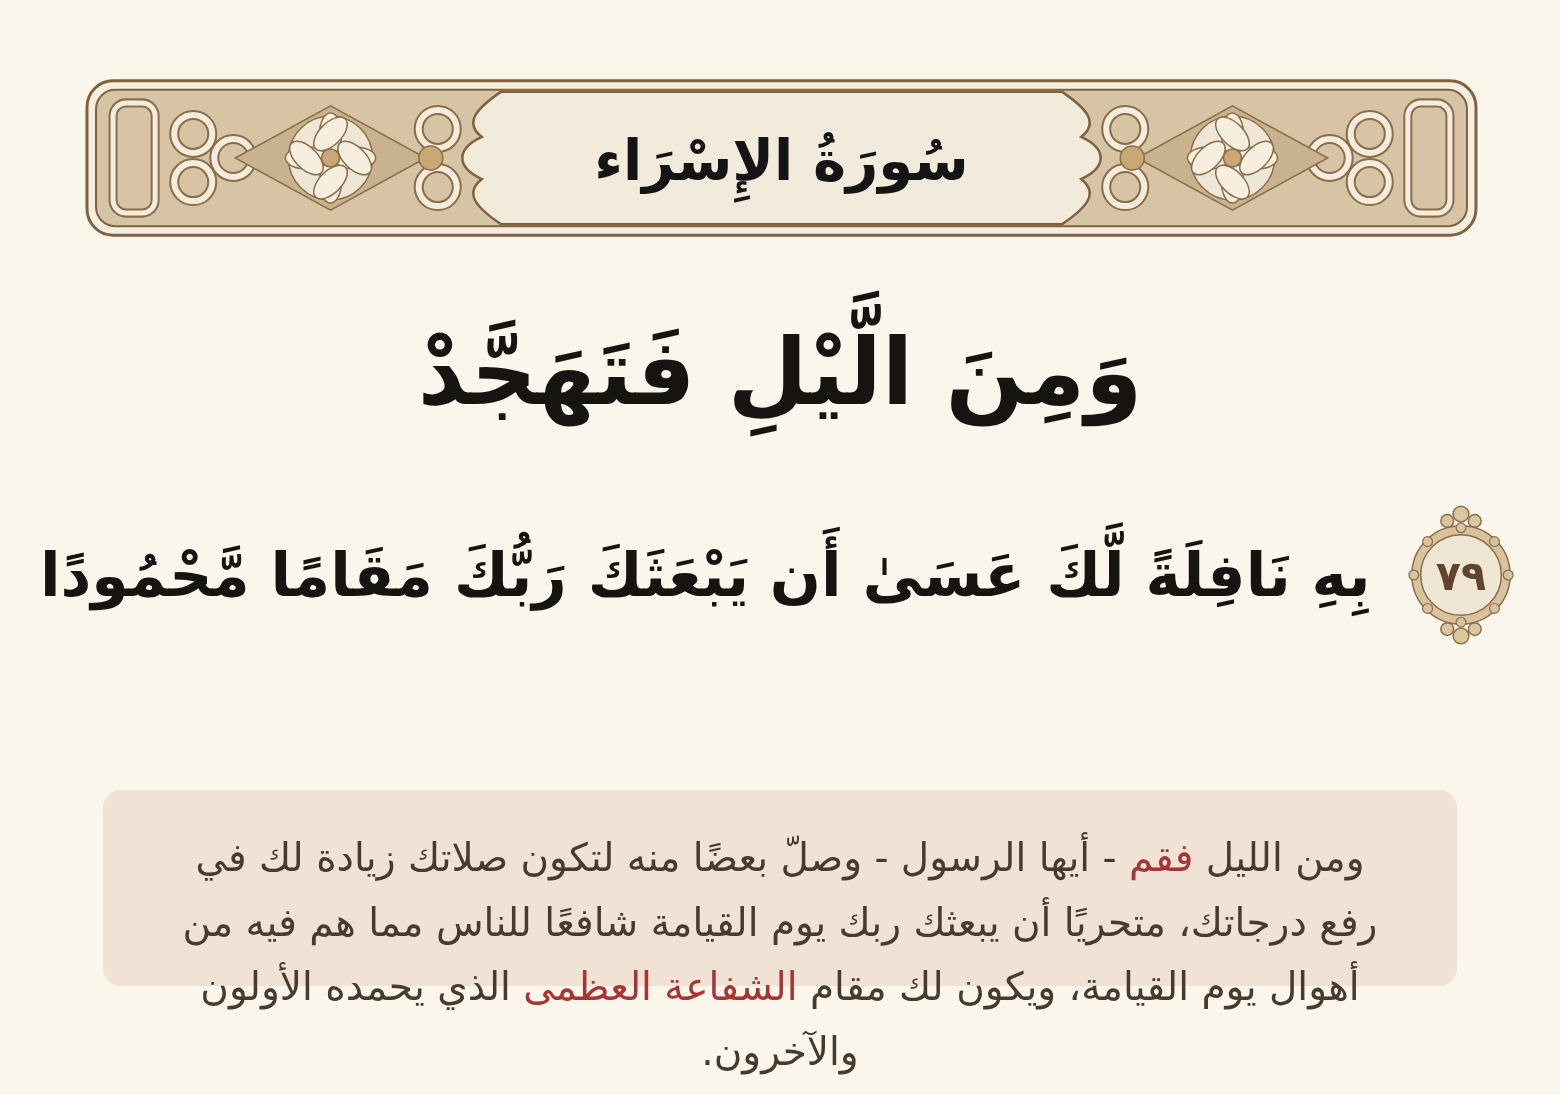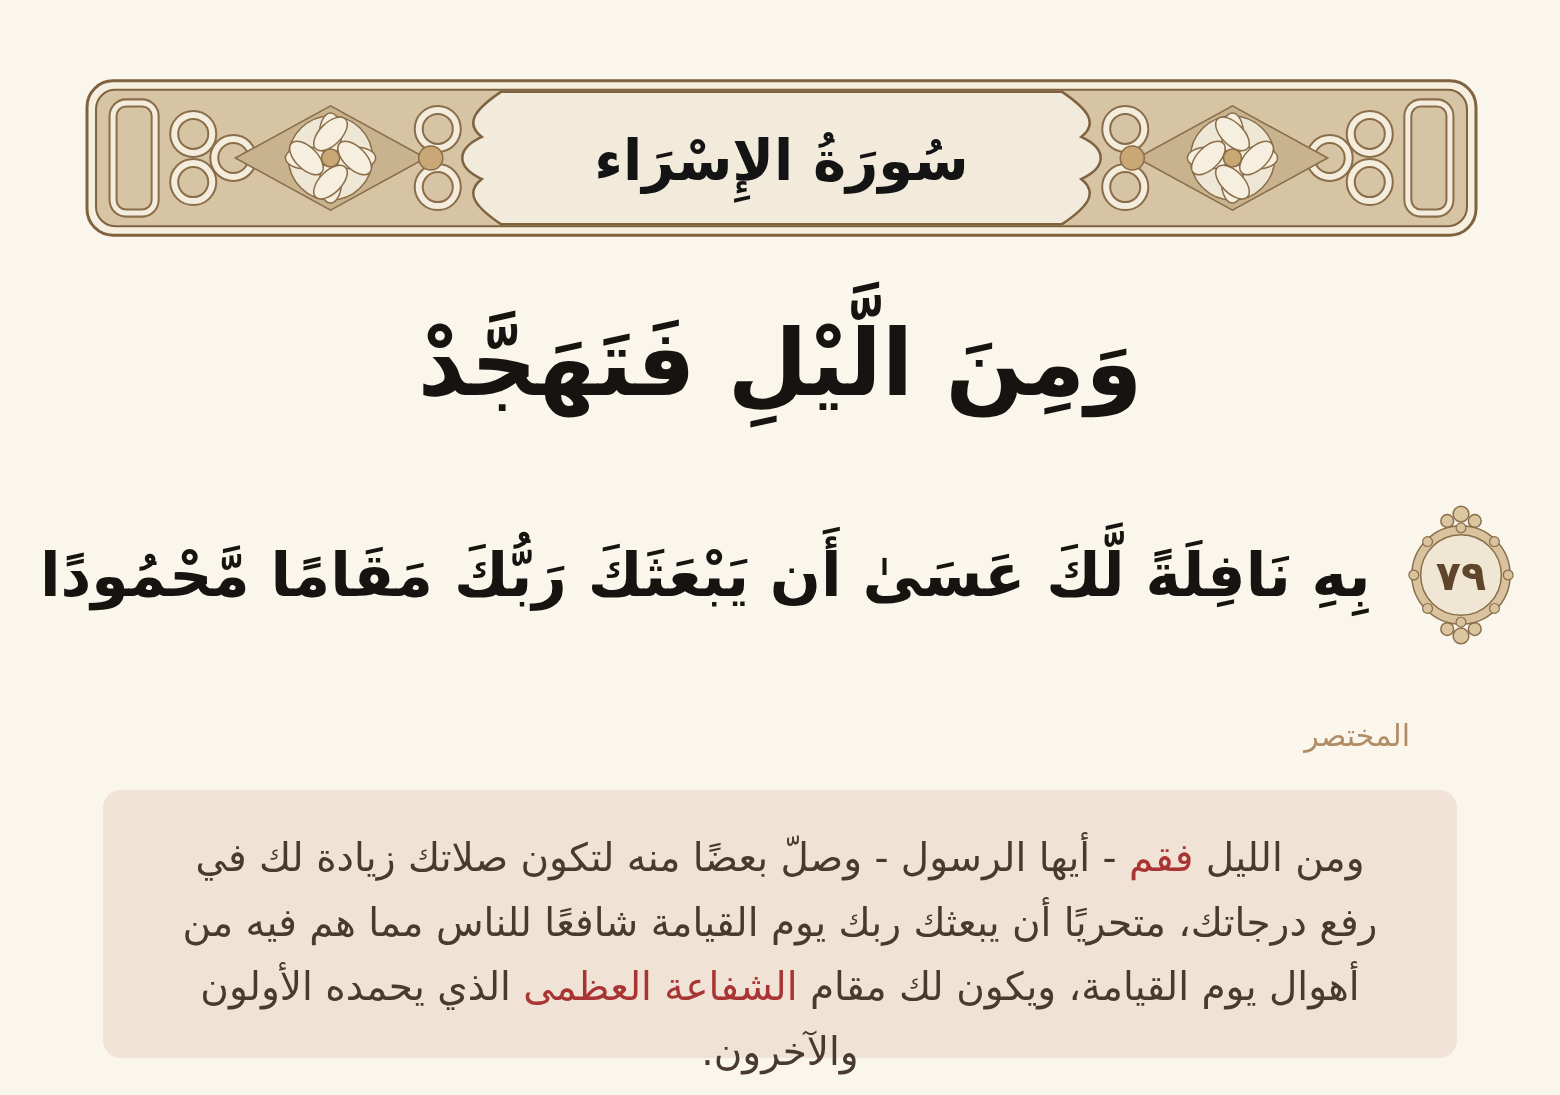--- a/index.html
+++ b/index.html
@@ -16,21 +16,21 @@
   .banner-wrap {
     position: absolute;
     left: 85px; top: 78px;
     width: 1393px; height: 160px;
   }
   .banner-wrap svg { width: 100%; height: 100%; display: block; }
 
   
   .verse-line1 {
     position: absolute;
-    top: 295px; left: 0; right: 0;
+    top: 304px; left: 0; right: 0;
     text-align: center;
     direction: rtl;
     font-weight: bold;
     font-size: 92px;
     line-height: 1.5;
     color: #161410;
     letter-spacing: 1px;
   }
   .verse-line2-row {
     position: absolute;
@@ -61,21 +61,21 @@
     text-align: left;      
     direction: rtl;
     font-size: 30px;
     color: #B28C64;
   }
   .mukhtasar-label { text-align: right; } 
 
   .tafsir-box {
     position: absolute;
     top: 790px; left: 103px;
-    width: 1354px; height: 268px;
+    width: 1354px; height: 196px;
     background: #F0E2D4;
     border-radius: 18px;
     padding: 36px 70px;
   }
   .tafsir-text {
     margin: 0;
     direction: rtl;
     text-align: center;
     font-size: 39px;
     line-height: 1.66;
@@ -172,19 +172,18 @@
         <circle cx="26" cy="41" r="5"></circle>
           <circle cx="94" cy="41" r="5"></circle>
         <circle cx="26" cy="109" r="5"></circle>
           <circle cx="94" cy="109" r="5"></circle>
       </g>
       <circle cx="60" cy="75" r="41" fill="#EFE6D4" stroke="#8A6D49" stroke-width="1.5"></circle>
       <text x="60" y="90" text-anchor="middle" font-size="42" font-weight="bold" fill="#5E452B" font-family="DejaVu Sans, sans-serif">٧٩</text>
     </svg>
   </div>
 
-  <div class="mukhtasar-label">المختصر</div>
 
   <div class="tafsir-box">
     <p class="tafsir-text"><span>ومن الليل </span><span class="hl-red">فقم</span><span> - أيها الرسول - وصلّ بعضًا منه لتكون صلاتك زيادة لك في رفع درجاتك، متحريًا أن يبعثك ربك يوم القيامة شافعًا للناس مما هم فيه من أهوال يوم القيامة، ويكون لك مقام </span><span class="hl-red">الشفاعة العظمى</span><span> الذي يحمده الأولون والآخرون.</span></p>
   </div>
 
 </div>
 
 </body></html>

